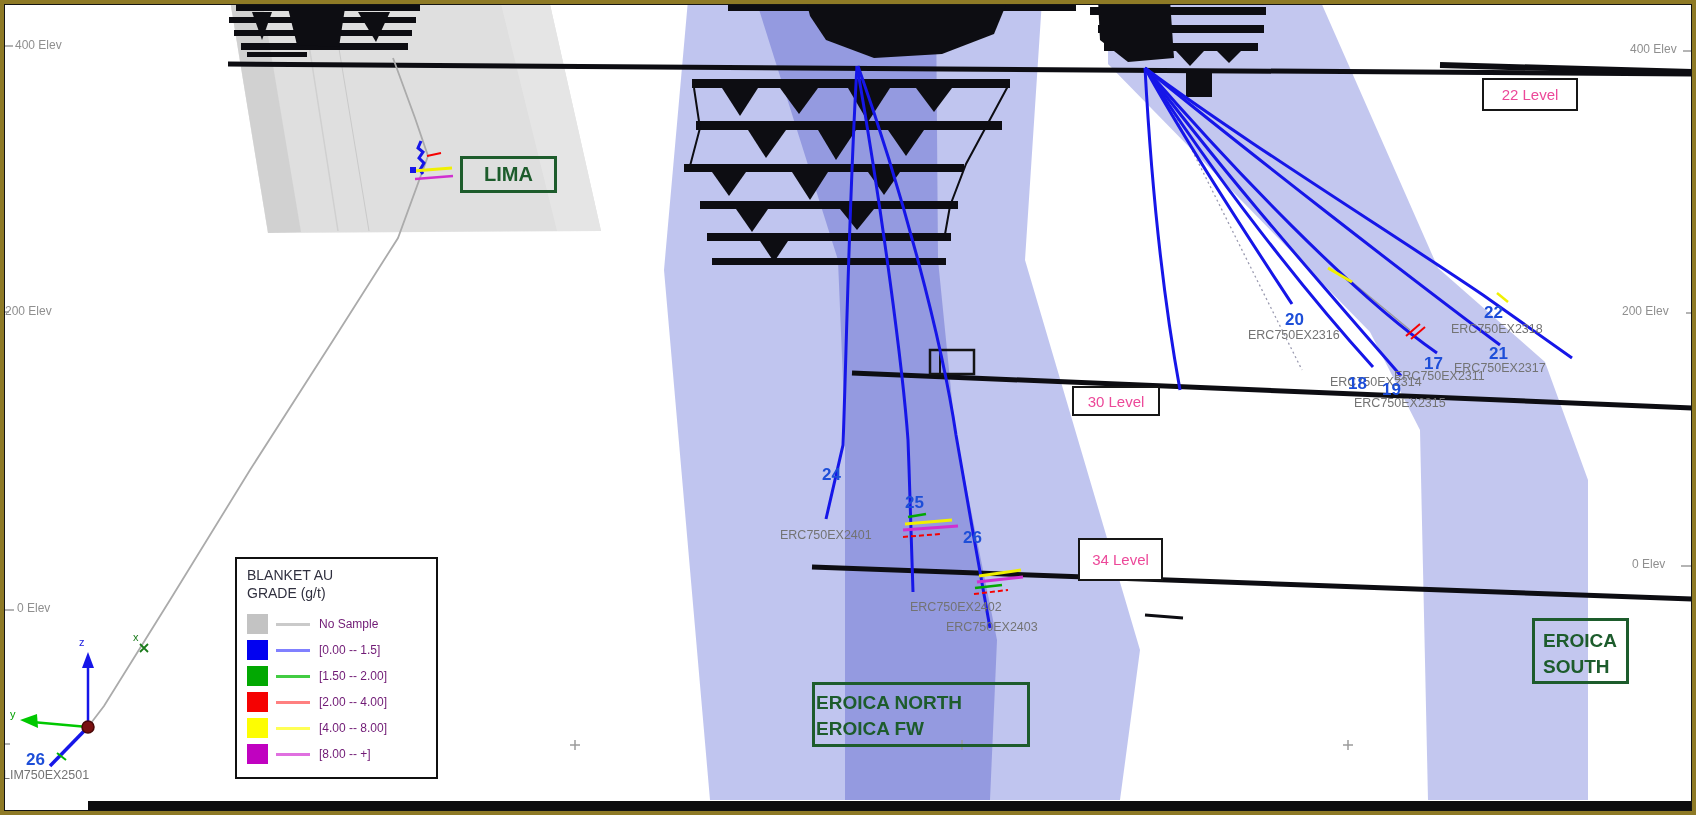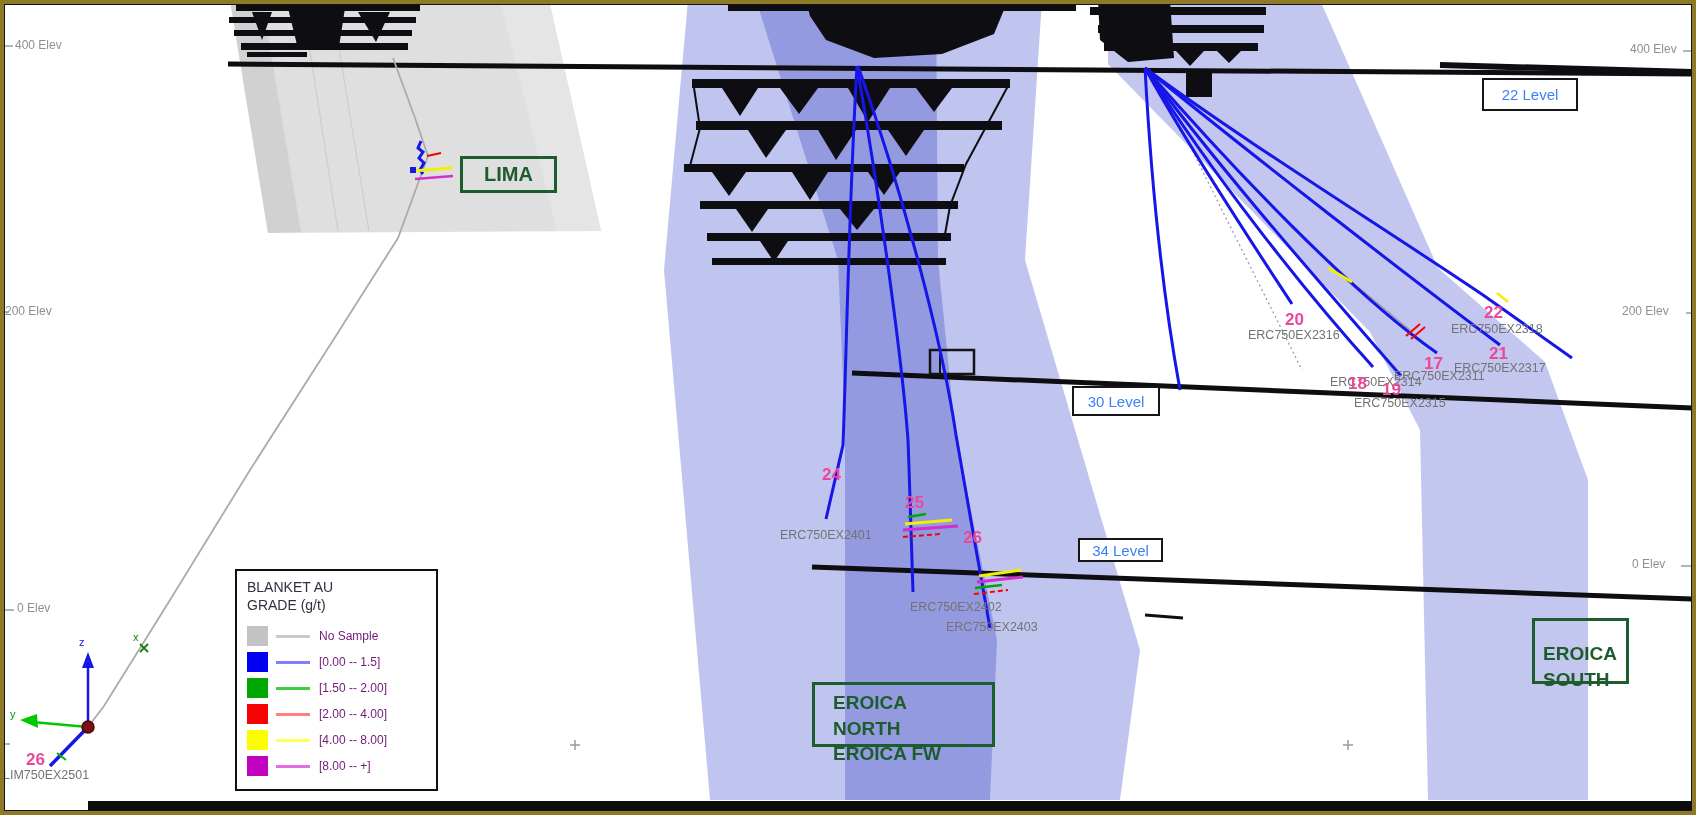--- a/index.html
+++ b/index.html
@@ -4,30 +4,30 @@
 <style>
   html,body{margin:0;padding:0;background:#fff;}
   #stage{position:relative;width:1696px;height:815px;background:#ffffff;overflow:hidden;
          font-family:"Liberation Sans","DejaVu Sans",sans-serif;}
   #scene{position:absolute;left:0;top:0;z-index:1;}
   .frame-black{position:absolute;inset:3px;border:2px solid #141414;z-index:48;pointer-events:none;}
   .frame-gold{position:absolute;inset:0;border:4px solid #8e7a26;z-index:50;pointer-events:none;}
 
   .elev{position:absolute;font-size:12px;color:#8f8f8f;white-space:nowrap;z-index:8;}
   .hname{position:absolute;font-size:12.5px;color:#737373;white-space:nowrap;z-index:8;}
-  .hnum{position:absolute;font-size:17px;font-weight:bold;color:#ec4899;white-space:nowrap;z-index:9;}
+  .hnum{position:absolute;font-size:17px;font-weight:bold;color:#1d4ed8;white-space:nowrap;z-index:9;}
   .axlab{position:absolute;font-size:11px;z-index:9;}
 
-  .lvlbox{position:absolute;background:#fff;border:2px solid #161616;color:#3b82f6;font-size:15px;
+  .lvlbox{position:absolute;background:#fff;border:2px solid #161616;color:#ec4899;font-size:15px;
           display:flex;align-items:center;justify-content:center;box-sizing:border-box;z-index:13;}
   .zonebox{position:absolute;border:3px solid #1d5c2c;color:#1d5c2c;font-weight:bold;
            box-sizing:border-box;z-index:13;line-height:1.35;}
 
   .legend{position:absolute;left:235px;top:557px;width:203px;height:222px;background:#fff;
-          border:2px solid #101010;box-sizing:border-box;padding:7px 6px 0 10px;z-index:14;margin-top:12px;}
+          border:2px solid #101010;box-sizing:border-box;padding:7px 6px 0 10px;z-index:14;}
   .legend-title{font-size:14px;color:#30303f;line-height:1.3;margin-bottom:9px;}
   .lrow{display:flex;align-items:center;height:26px;}
   .lsw{width:21px;height:20px;margin-right:8px;flex:none;}
   .lline{width:34px;height:3px;margin-right:9px;flex:none;}
   .llab{font-size:12px;color:#701a75;white-space:nowrap;}
 </style>
 </head>
 <body>
 
 <div id="stage">
@@ -187,28 +187,28 @@
 
   <div class="elev" style="left:15px;top:38px;">400 Elev</div>
   <div class="elev" style="left:5px;top:304px;">200 Elev</div>
   <div class="elev" style="left:17px;top:601px;">0 Elev</div>
   <div class="elev" style="left:1630px;top:42px;">400 Elev</div>
   <div class="elev" style="left:1622px;top:304px;">200 Elev</div>
   <div class="elev" style="left:1632px;top:557px;">0 Elev</div>
 
   <div class="lvlbox" style="left:1482px;top:78px;width:96px;height:33px;">22 Level</div>
   <div class="lvlbox" style="left:1072px;top:386px;width:88px;height:30px;">30 Level</div>
-  <div class="lvlbox" style="left:1078px;top:538px;width:85px;height:24px;">34 Level</div>
+  <div class="lvlbox" style="left:1078px;top:538px;width:85px;height:43px;">34 Level</div>
 
   <div class="zonebox" style="left:460px;top:156px;width:97px;height:37px;display:flex;align-items:center;justify-content:center;font-size:20px;">LIMA</div>
-  <div class="zonebox" style="left:812px;top:682px;width:183px;height:65px;padding:5px 18px;font-size:19px;">
+  <div class="zonebox" style="left:812px;top:682px;width:218px;height:65px;padding:5px 1px;font-size:19px;">
     <div>EROICA NORTH</div>
     <div>EROICA FW</div>
   </div>
-  <div class="zonebox" style="left:1532px;top:618px;width:97px;height:66px;padding:20px 8px;font-size:19px;">
+  <div class="zonebox" style="left:1532px;top:618px;width:97px;height:66px;padding:7px 8px;font-size:19px;">
     <div>EROICA</div>
     <div>SOUTH</div>
   </div>
 
   <div class="hnum" style="left:1285px;top:310px;">20</div>
   <div class="hname" style="left:1248px;top:328px;">ERC750EX2316</div>
   <div class="hnum" style="left:1484px;top:303px;">22</div>
   <div class="hname" style="left:1451px;top:322px;">ERC750EX2318</div>
   <div class="hnum" style="left:1489px;top:344px;">21</div>
   <div class="hname" style="left:1454px;top:361px;">ERC750EX2317</div>

